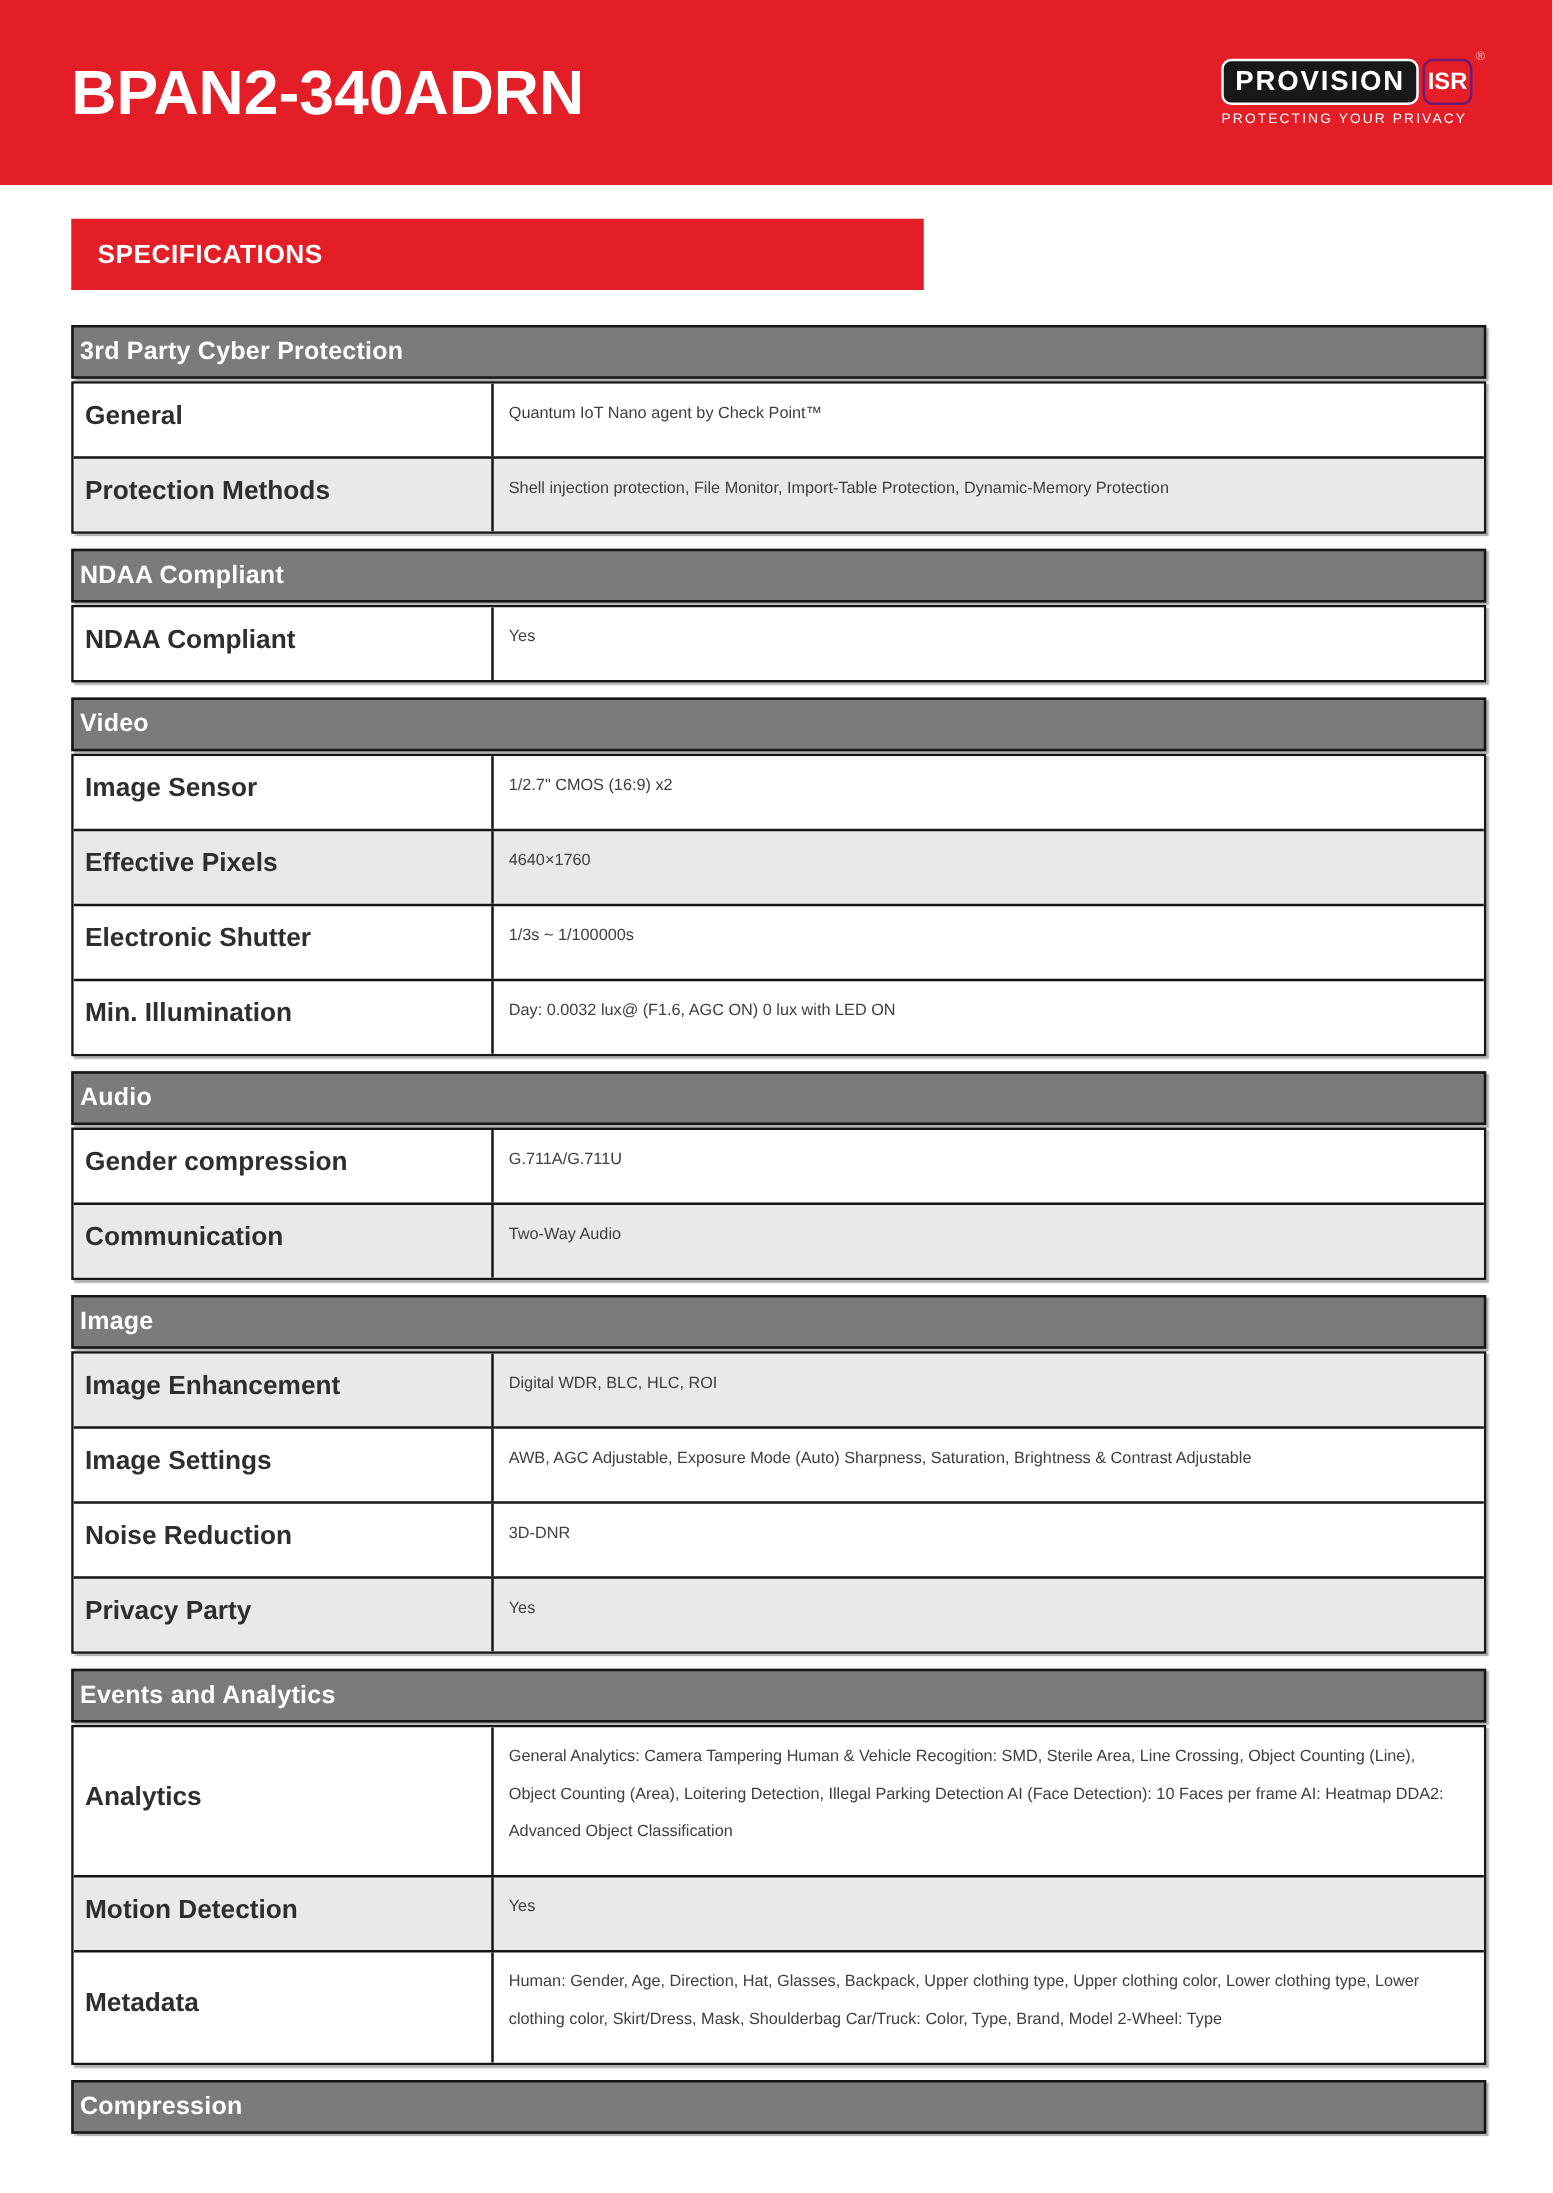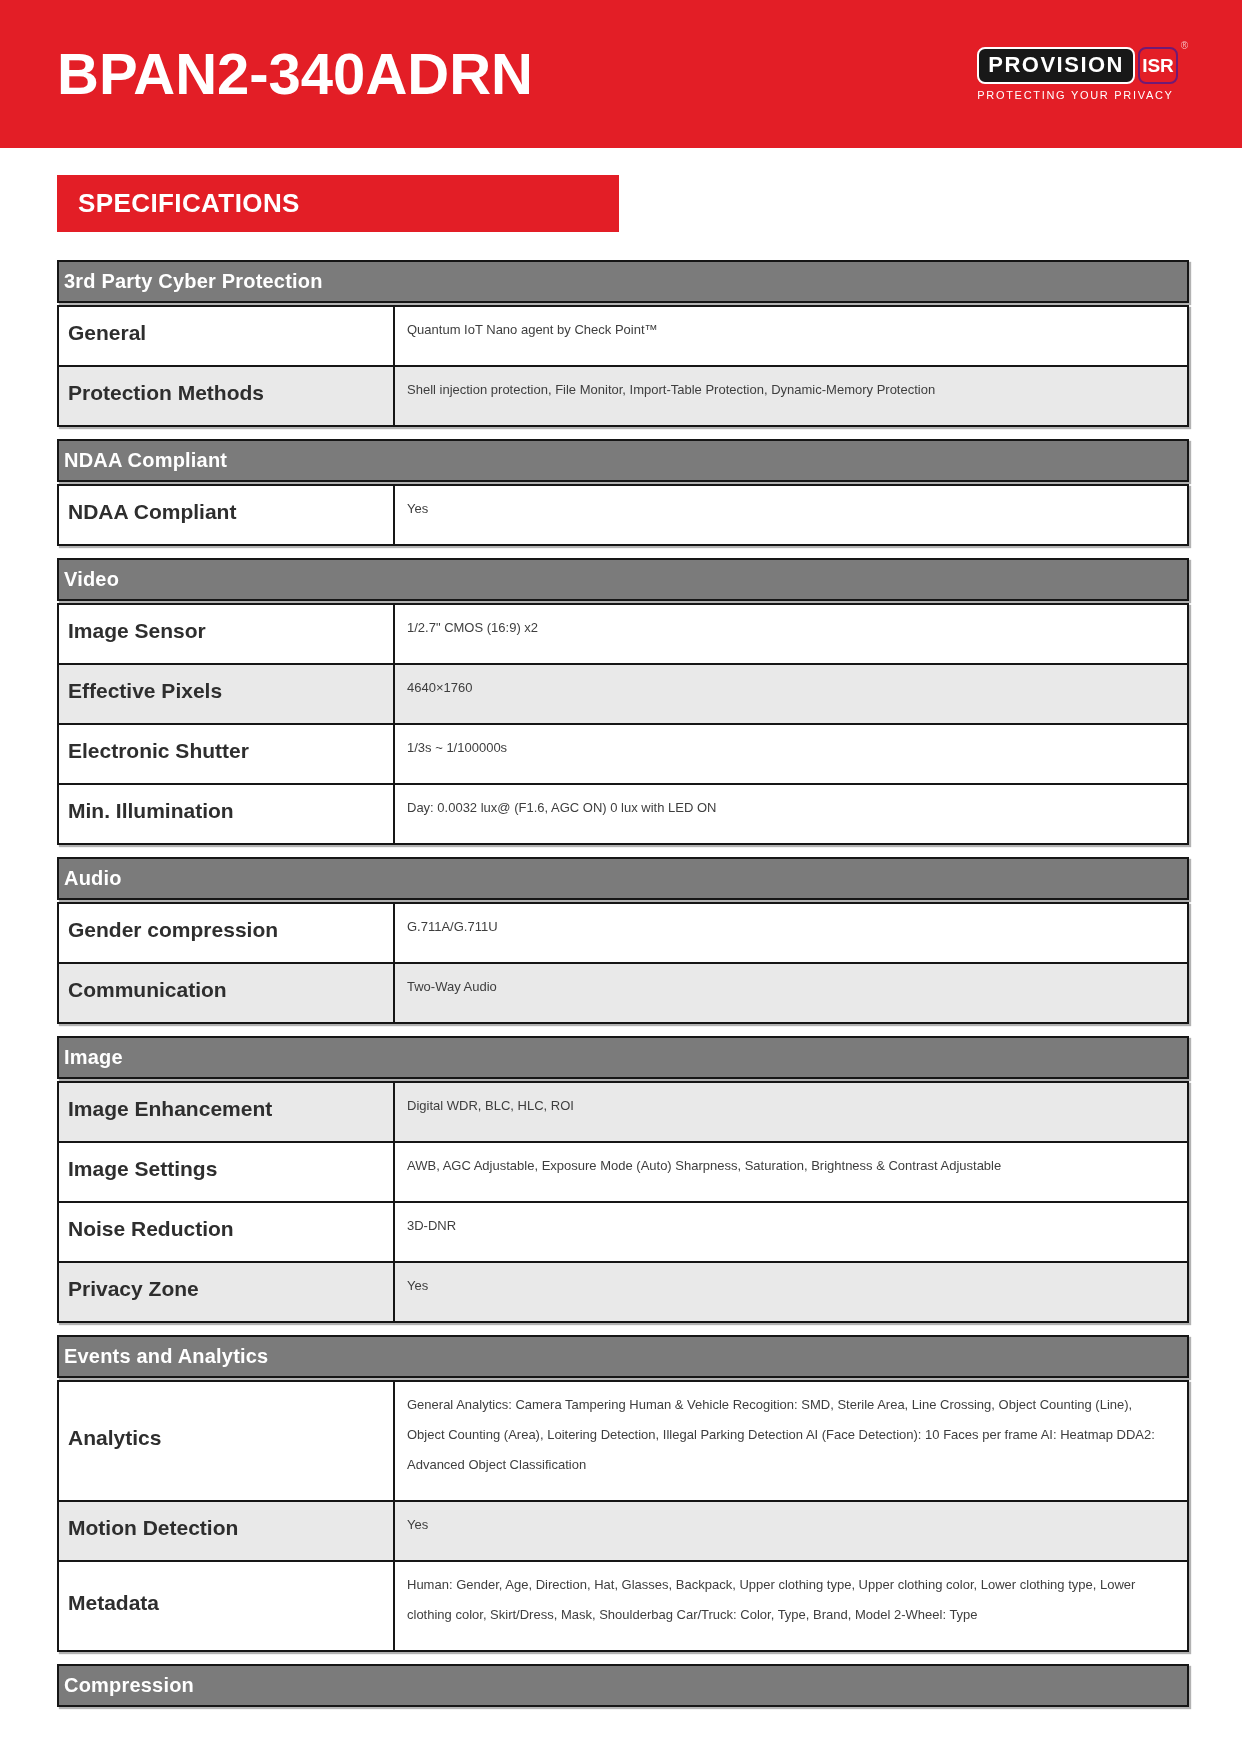--- a/index.html
+++ b/index.html
@@ -28,21 +28,21 @@
     height: 148px;
     background: var(--brand-red);
     display: flex;
     align-items: center;
     justify-content: space-between;
     padding: 0 64px 0 57px;
     box-sizing: border-box;
   }
   .product-title {
     color: #ffffff;
-    font-size: 58px;
+    font-size: 50px;
     font-weight: 800;
     letter-spacing: 0px;
     margin: 0;
     line-height: 1;
   }
   .logo-wrap {
     display: flex;
     flex-direction: column;
     align-items: flex-start;
     position: relative;
@@ -90,25 +90,25 @@
     color: #ffffff;
     font-size: 11px;
     letter-spacing: 1.7px;
     margin-top: 5px;
     white-space: nowrap;
   }
 
   
   .spec-banner {
     margin: 27px 0 0 57px;
-    width: 562px;
+    width: 682px;
     height: 57px;
     background: var(--brand-red);
     color: #ffffff;
-    font-size: 26px;
+    font-size: 21px;
     font-weight: 700;
     letter-spacing: 0.4px;
     display: flex;
     align-items: center;
     padding-left: 21px;
     box-sizing: border-box;
   }
 
   
   .content {
@@ -288,21 +288,21 @@
             <span>AWB, AGC Adjustable, Exposure Mode (Auto) Sharpness, Saturation, Brightness &amp; Contrast Adjustable</span>
           </div>
         </div>
         <div class="spec-row">
           <div class="cell-label">Noise Reduction</div>
           <div class="cell-value">
             <span>3D-DNR</span>
           </div>
         </div>
         <div class="spec-row alt">
-          <div class="cell-label">Privacy Zone</div>
+          <div class="cell-label">Privacy Party</div>
           <div class="cell-value">
             <span>Yes</span>
           </div>
         </div>
       </div>
     </section>
     <section class="section">
       <div class="section-bar">
         <span>Events and Analytics</span>
       </div>

